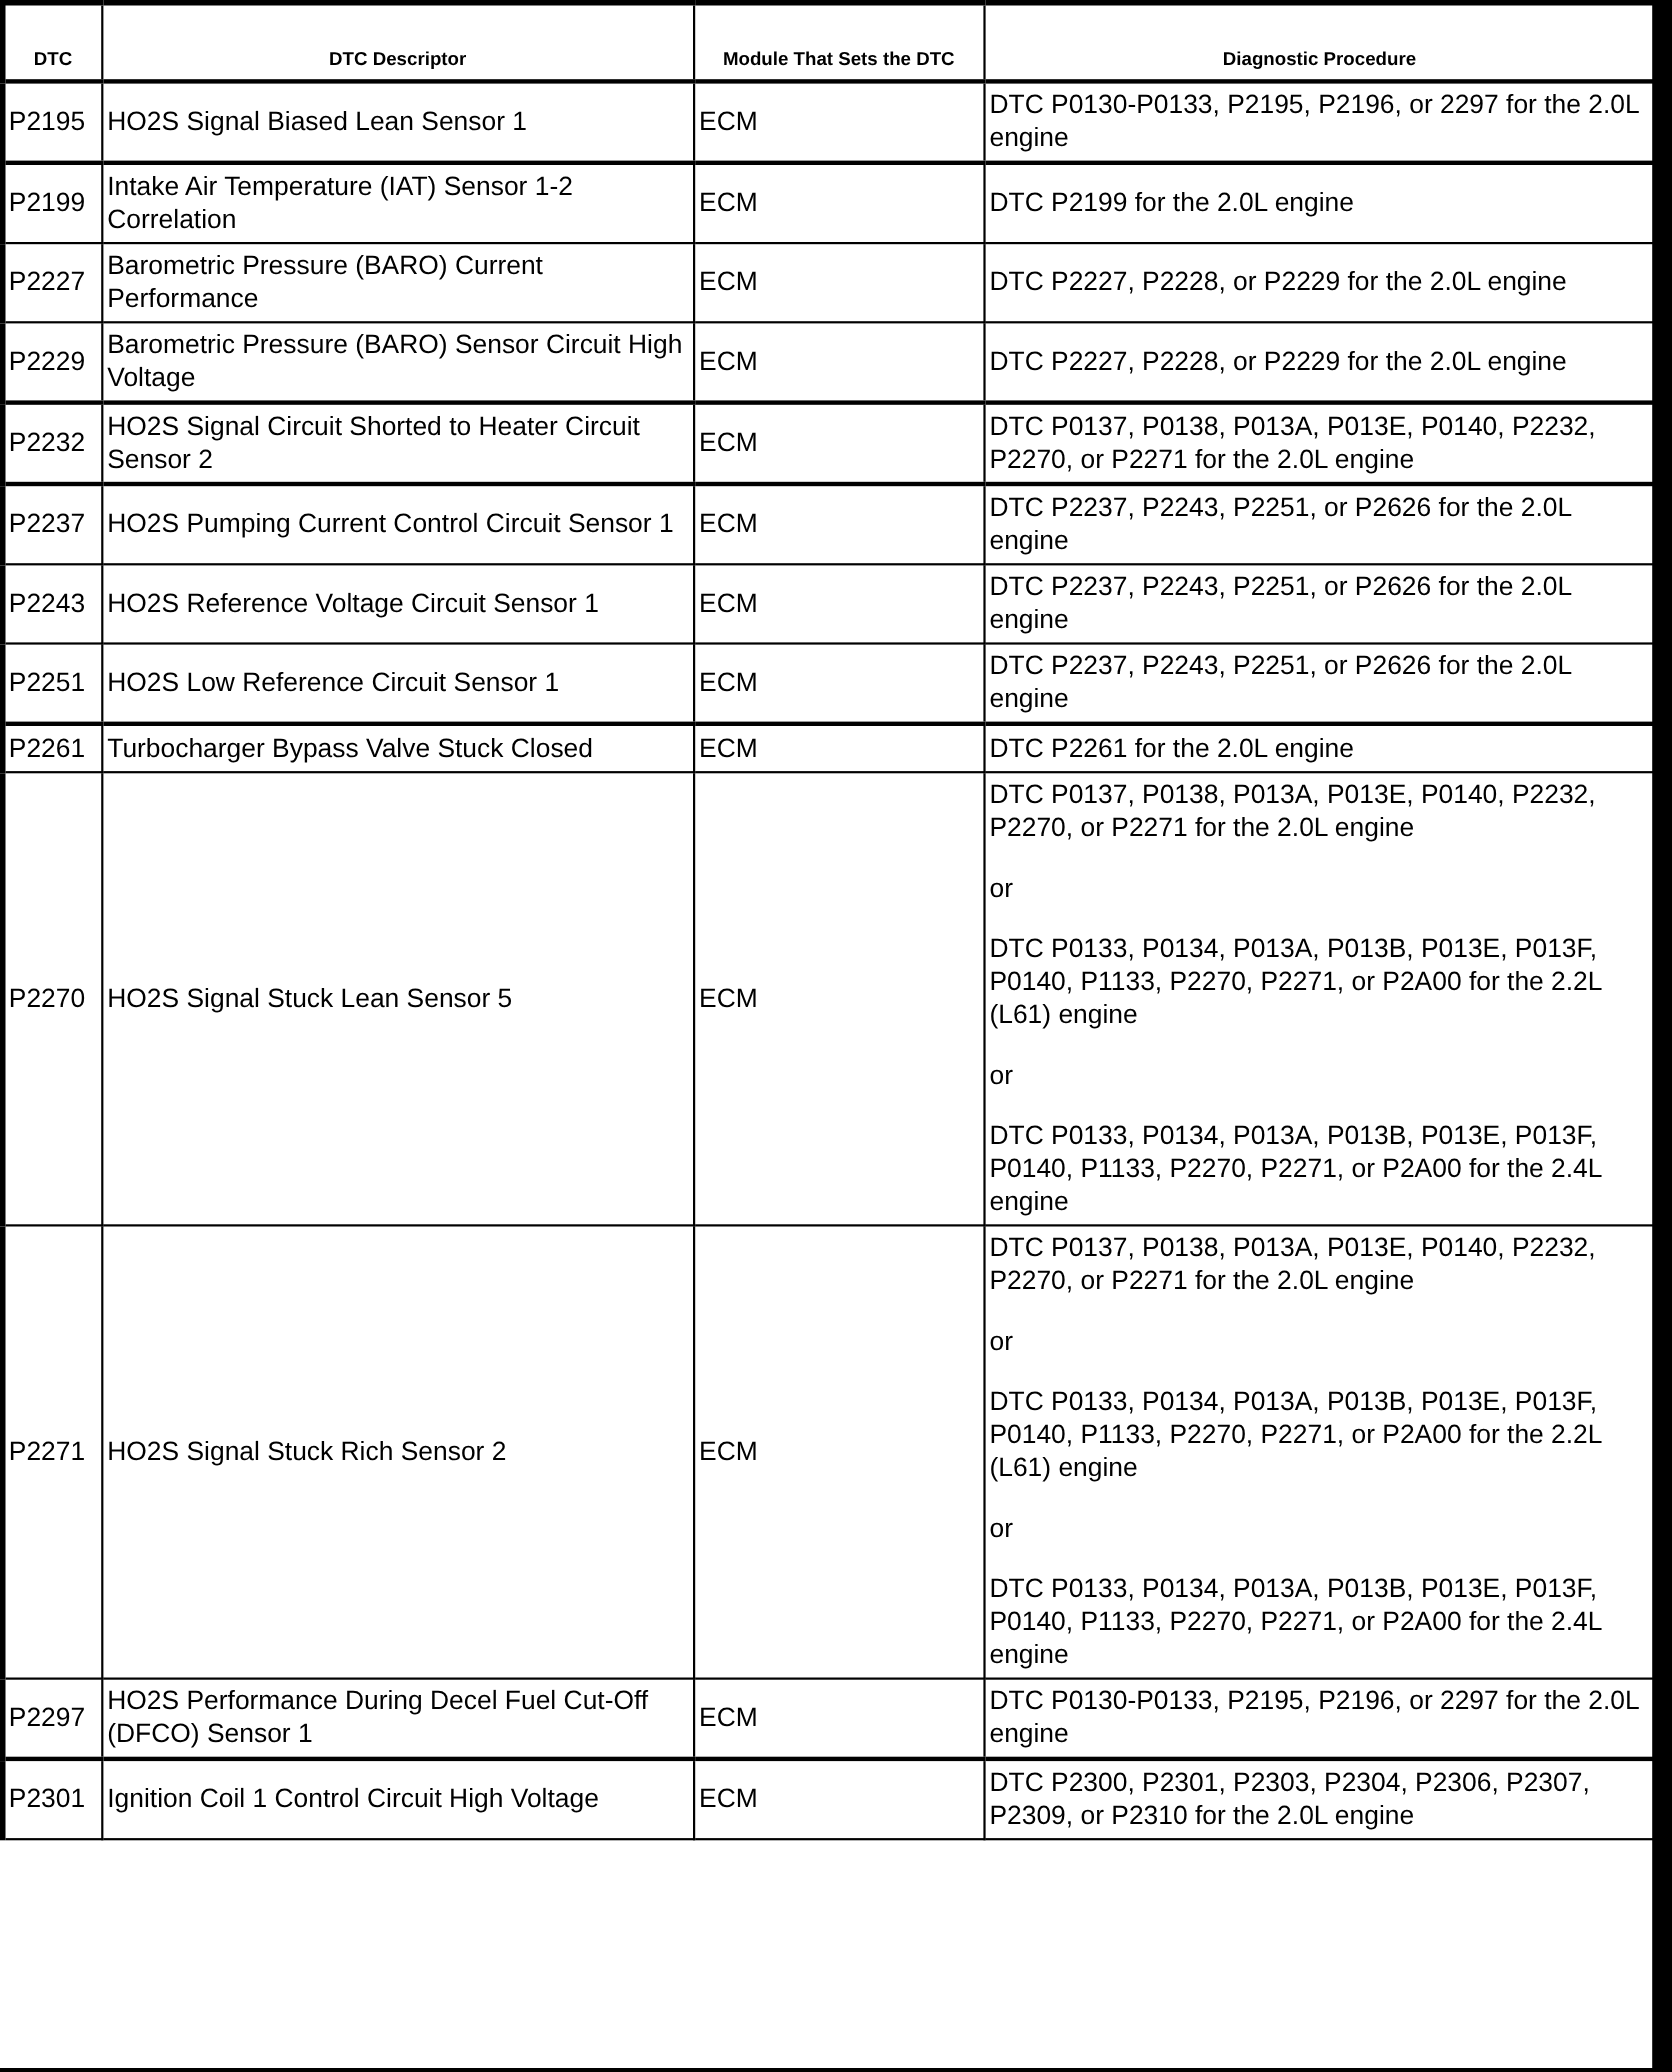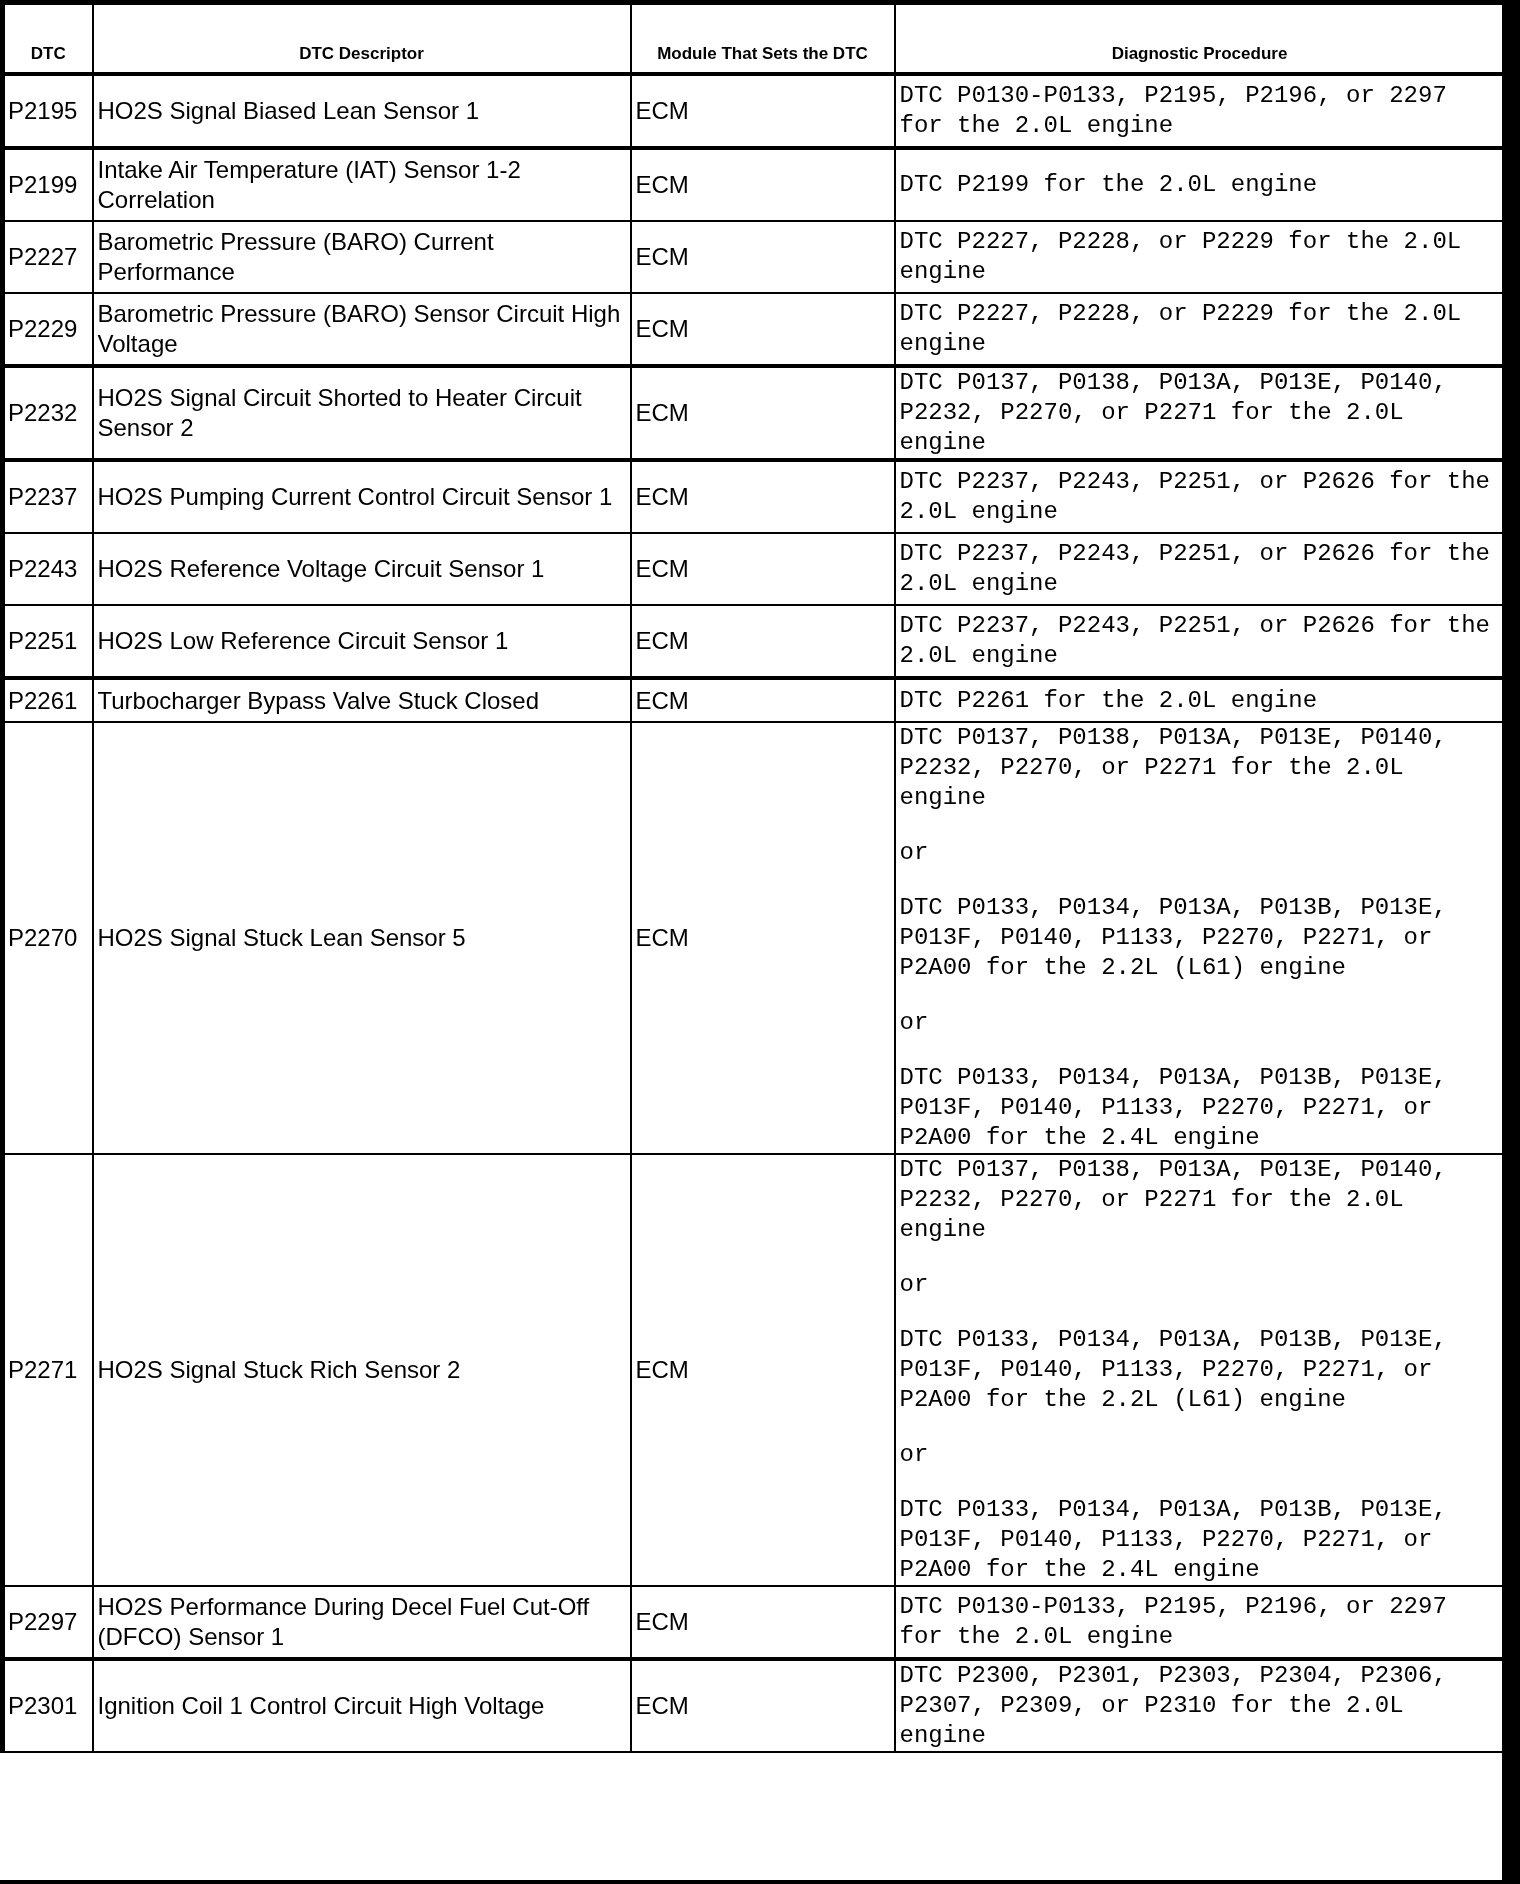--- a/index.html
+++ b/index.html
@@ -8,21 +8,21 @@
   table { border-collapse: collapse; table-layout: fixed; width: 1502px; position: absolute; left: 0; top: 0; }
   col.c1 { width: 90px; } col.c2 { width: 538px; } col.c3 { width: 264px; } col.c4 { width: 610px; }
   th, td { border: 2px solid #000; vertical-align: middle; font-size: 24px; line-height: 30px; padding: 0 4px; text-align: left; font-weight: normal; }
   thead th { font-weight: bold; font-size: 17px; line-height: 29px; vertical-align: bottom; padding-bottom: 4px; text-align: center; border-top: 5px solid #000; border-bottom: 4px solid #000; height: 63px; }
   thead th.dtc { text-align: center; }
   th:first-child, td:first-child { border-left: 5px solid #000; }
   td.dtc { padding-left: 3px; padding-right: 18px; }
   tr.r72 td { height: 70px; }
   tr.r42 td { height: 41px; }
   tr.rbig td { height: 410px; }
-  .proc p { margin: 0; font-family: Liberation Mono, monospace; }
+  .proc p { margin: 0; }
   .proc .gap { height: 25px; }
   tbody tr.sep-thick td { border-bottom: 4px solid #000; }
 </style>
 </head>
 <body>
 
 <div class="page">
   <table>
     <colgroup>
         <col class="c1">

